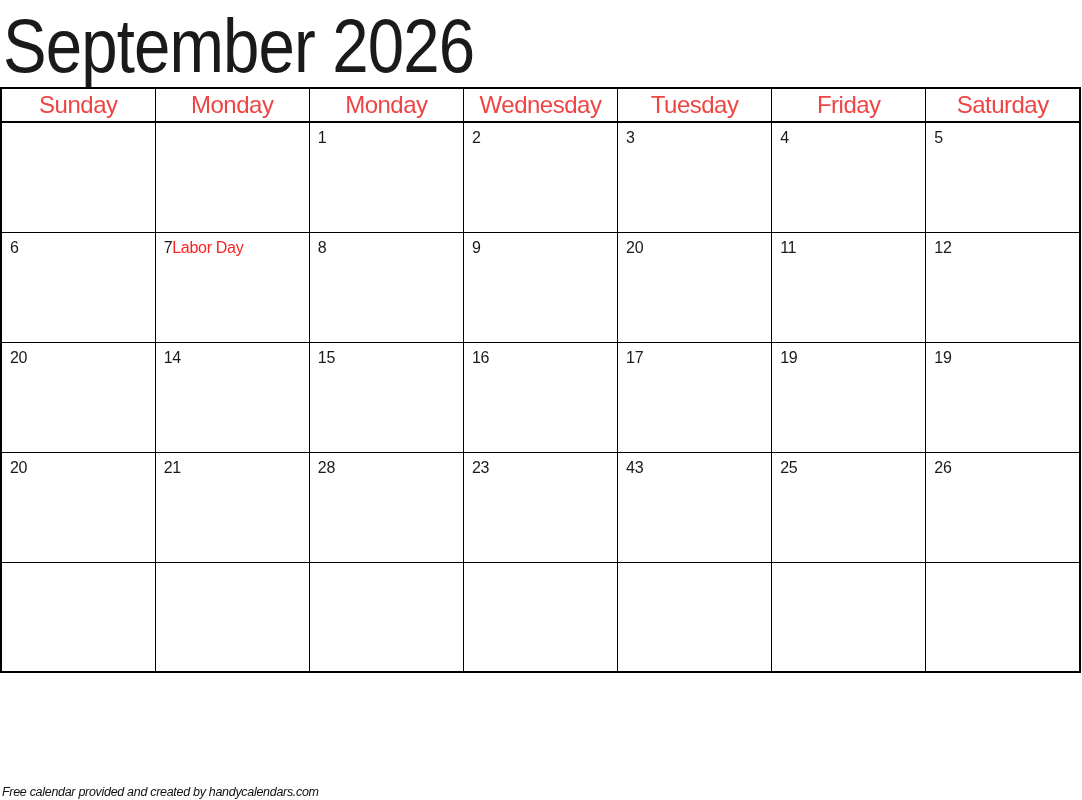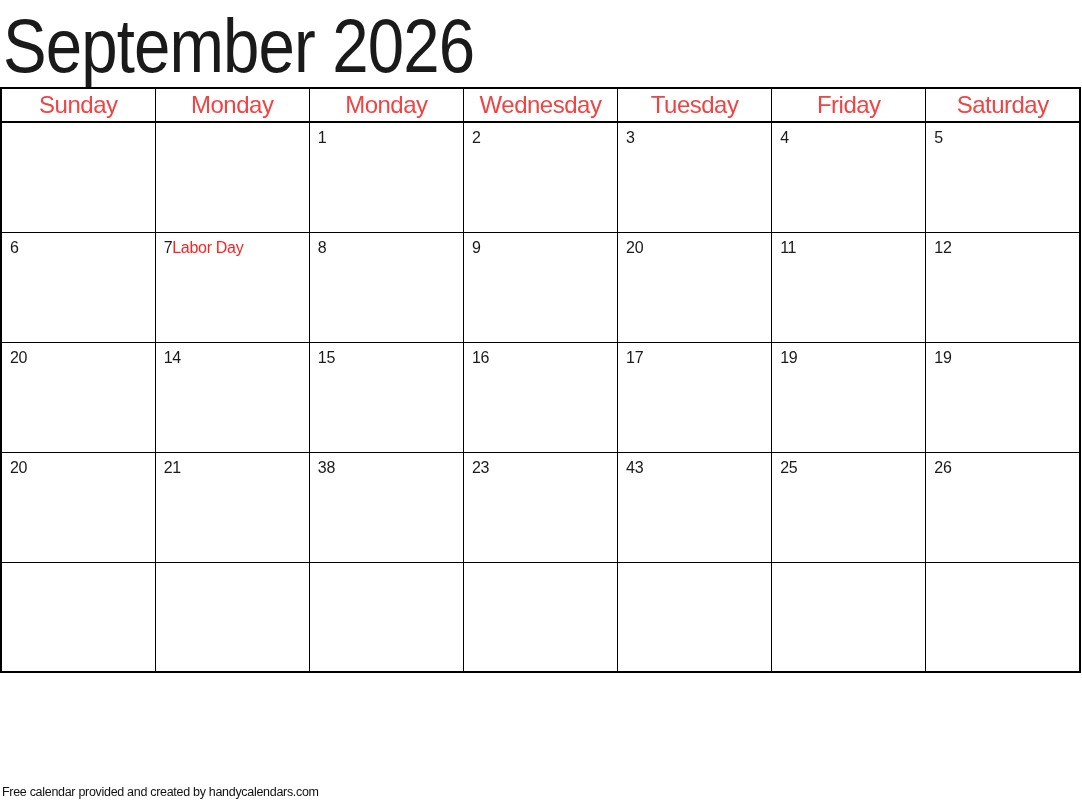--- a/index.html
+++ b/index.html
@@ -71,20 +71,21 @@
     letter-spacing: -0.3px;
   }
   .footer-credit {
     position: absolute;
     left: 2px;
     top: 785px;
     font-size: 12.5px;
     line-height: 14px;
     color: #111111;
     letter-spacing: -0.3px;
+    font-style: italic;
   }
 </style>
 </head>
 <body>
 
 <div>
 
   <h1 class="title">September 2026</h1>
 
   <table class="calendar">
@@ -123,21 +124,21 @@
           <td><span class="day-num">14</span></td>
           <td><span class="day-num">15</span></td>
           <td><span class="day-num">16</span></td>
           <td><span class="day-num">17</span></td>
           <td><span class="day-num">19</span></td>
           <td><span class="day-num">19</span></td>
         </tr>
         <tr>
           <td><span class="day-num">20</span></td>
           <td><span class="day-num">21</span></td>
-          <td><span class="day-num">38</span></td>
+          <td><span class="day-num">28</span></td>
           <td><span class="day-num">23</span></td>
           <td><span class="day-num">43</span></td>
           <td><span class="day-num">25</span></td>
           <td><span class="day-num">26</span></td>
         </tr>
         <tr>
           <td><span class="day-num"></span></td>
           <td><span class="day-num"></span></td>
           <td><span class="day-num"></span></td>
           <td><span class="day-num"></span></td>

